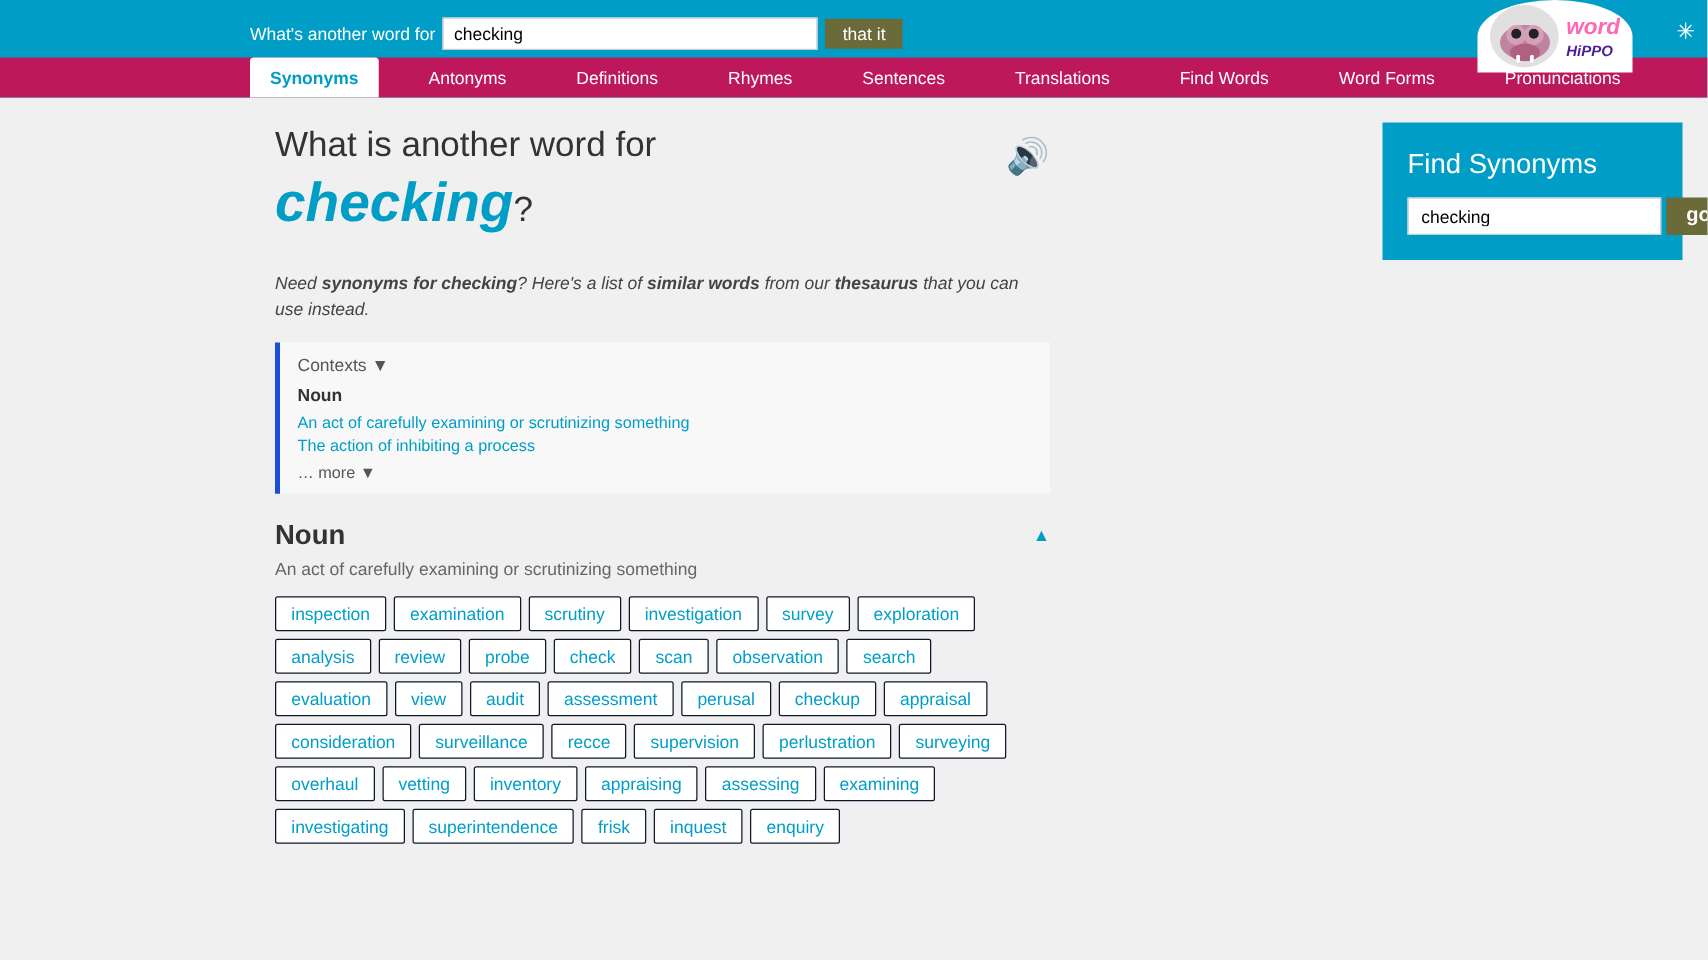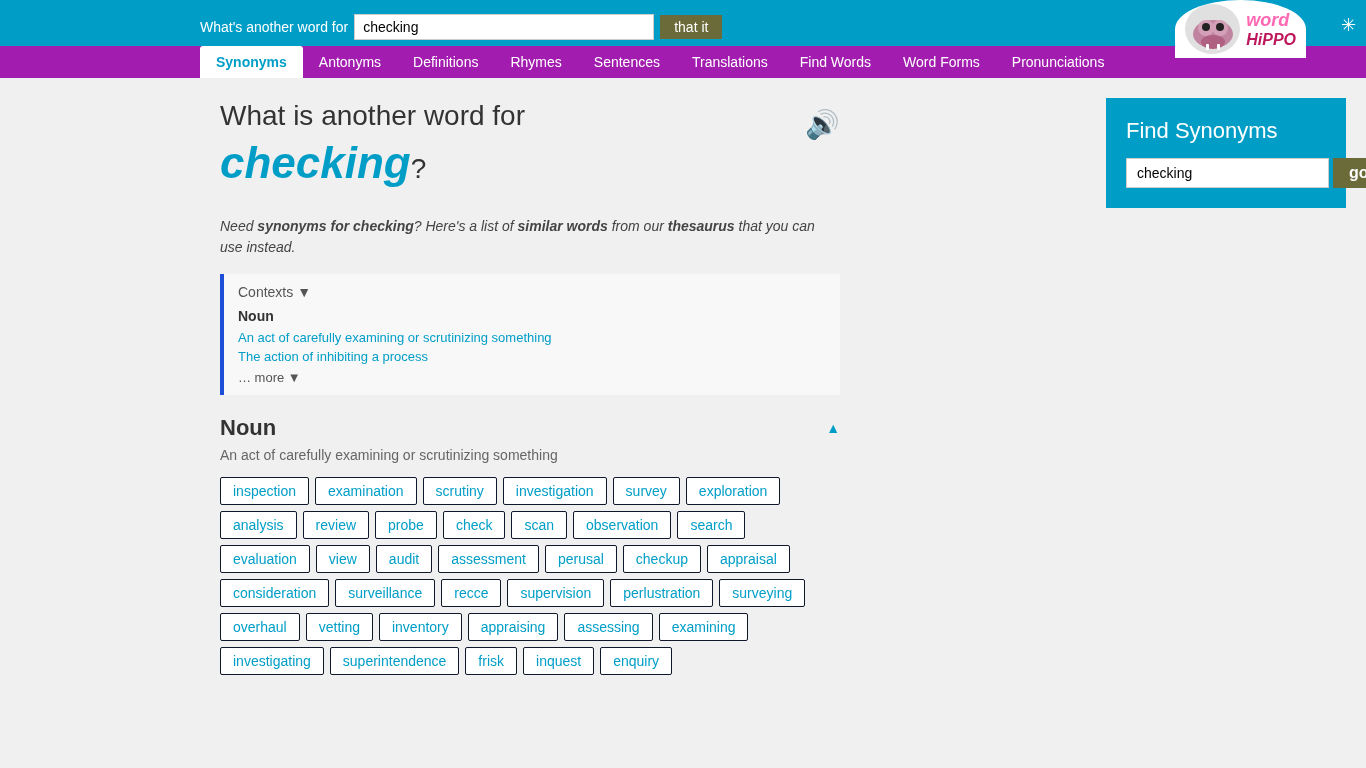--- a/index.html
+++ b/index.html
@@ -35,21 +35,22 @@
       padding: 4px 14px;
       cursor: pointer;
       font-size: 14px;
     }
 
     
     #nav-tabs {
       display: flex;
       align-items: center;
       padding: 0 0 0 200px;
-      background: #a21caf;
+      background: #be185d;
+      gap: 24px;
     }
     .nav-tab {
       padding: 8px 16px;
       color: white;
       cursor: pointer;
       font-size: 14px;
       text-decoration: none;
       display: inline-block;
     }
     .nav-tab.active {
@@ -266,21 +267,21 @@
           <circle cx="18" cy="21" r="4" fill="#222"></circle>
           <circle cx="32" cy="21" r="4" fill="#222"></circle>
           <ellipse cx="25" cy="36" rx="12" ry="7" fill="#b06080"></ellipse>
           <rect x="18" y="38" width="3" height="6" fill="white" rx="1"></rect>
           <rect x="29" y="38" width="3" height="6" fill="white" rx="1"></rect>
         </svg>
       </div>
       <div>
         <span style="color:#ff69b4; font-size:18px; font-weight:bold; font-style:italic;">word</span>
         <br>
-        <span style="color:#be185d; font-size:16px; font-weight:bold; font-style:italic;">HiPPO</span>
+        <span style="color:#4c1d95; font-size:12px; font-weight:bold; font-style:italic;">HiPPO</span>
       </div>
     </div>
   </div>
 
   <span id="star-icon">✳</span>
 </div>
 
 <div id="main-layout">
   <div id="content-area">
     <div id="title-row">

